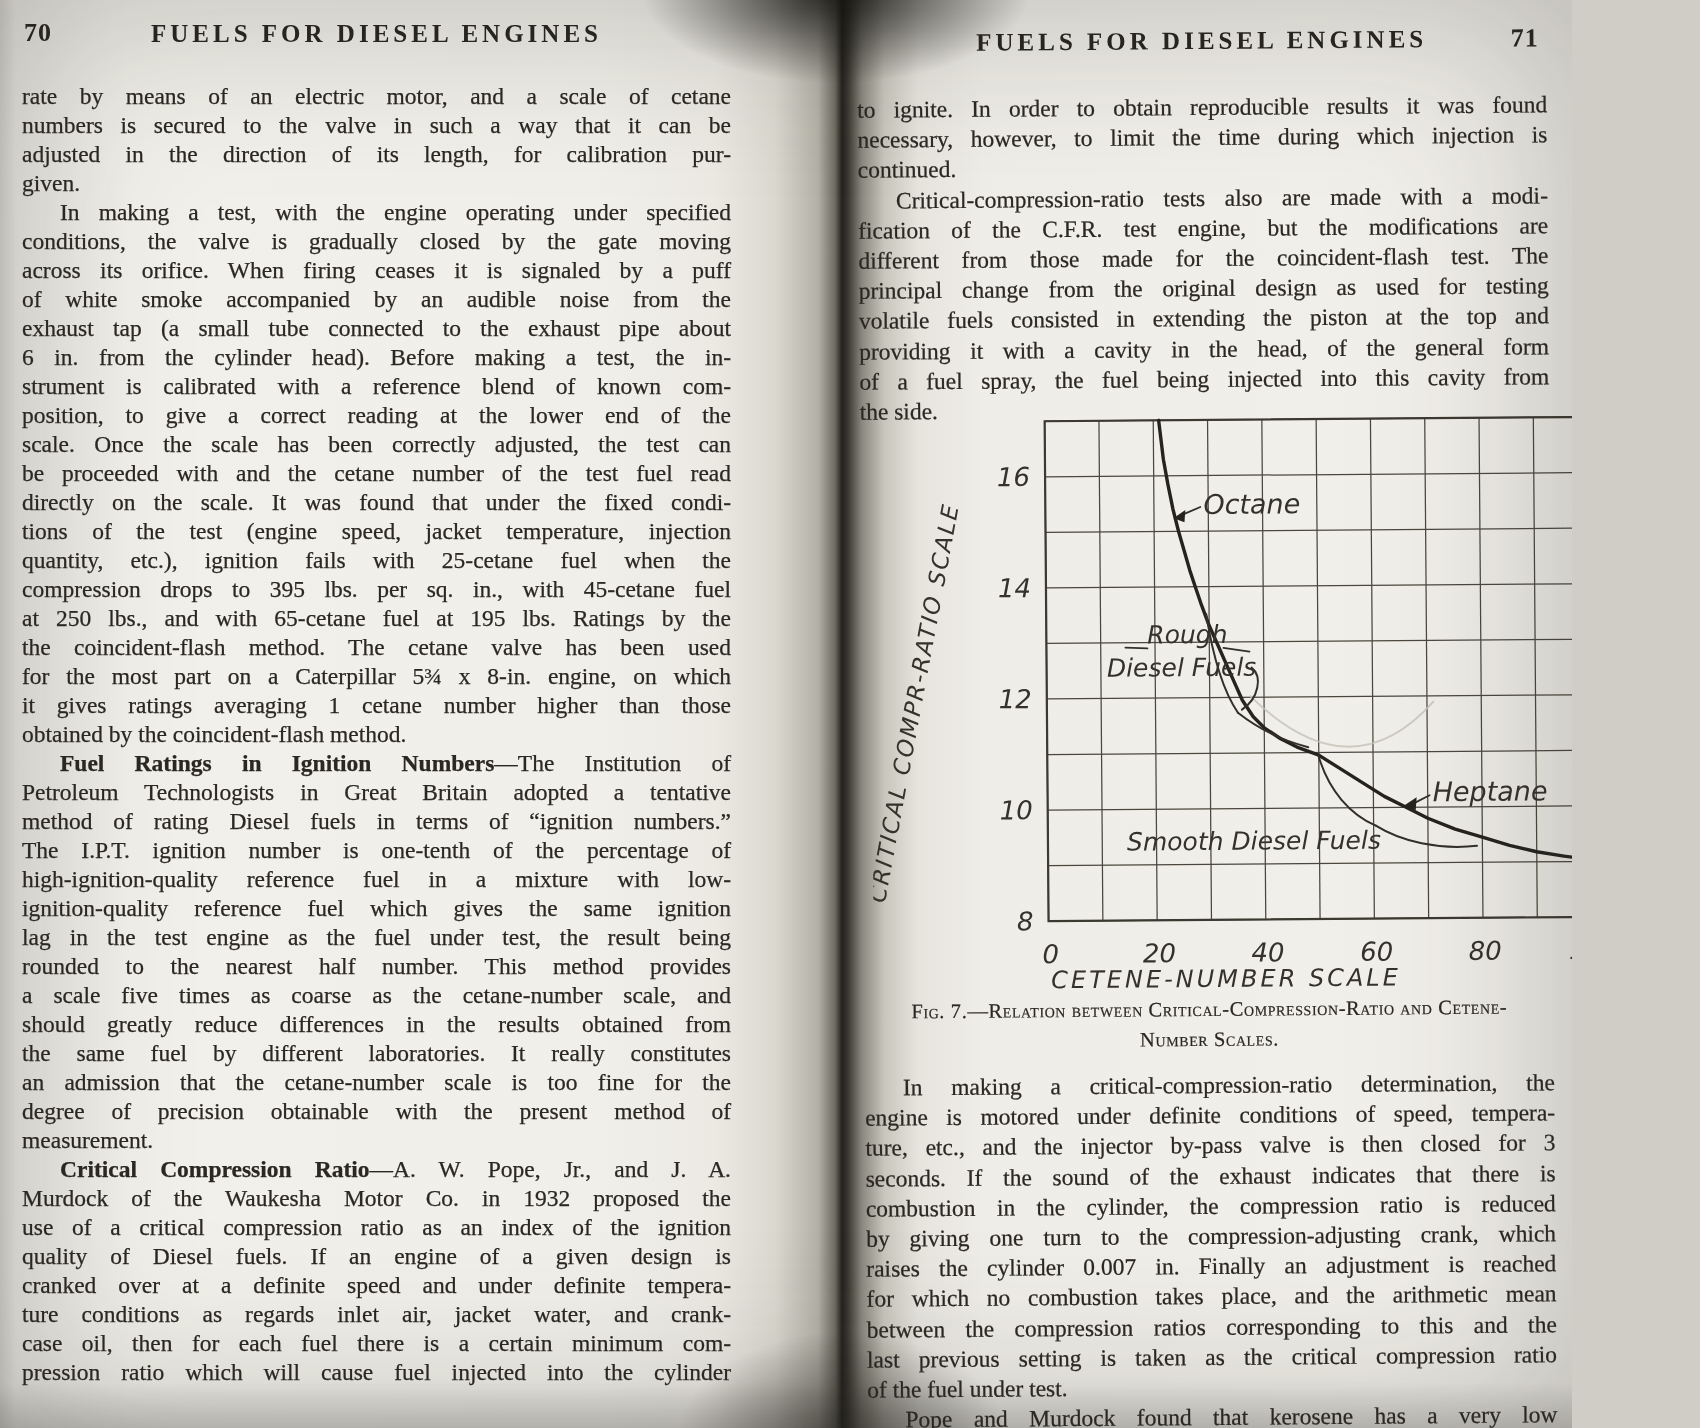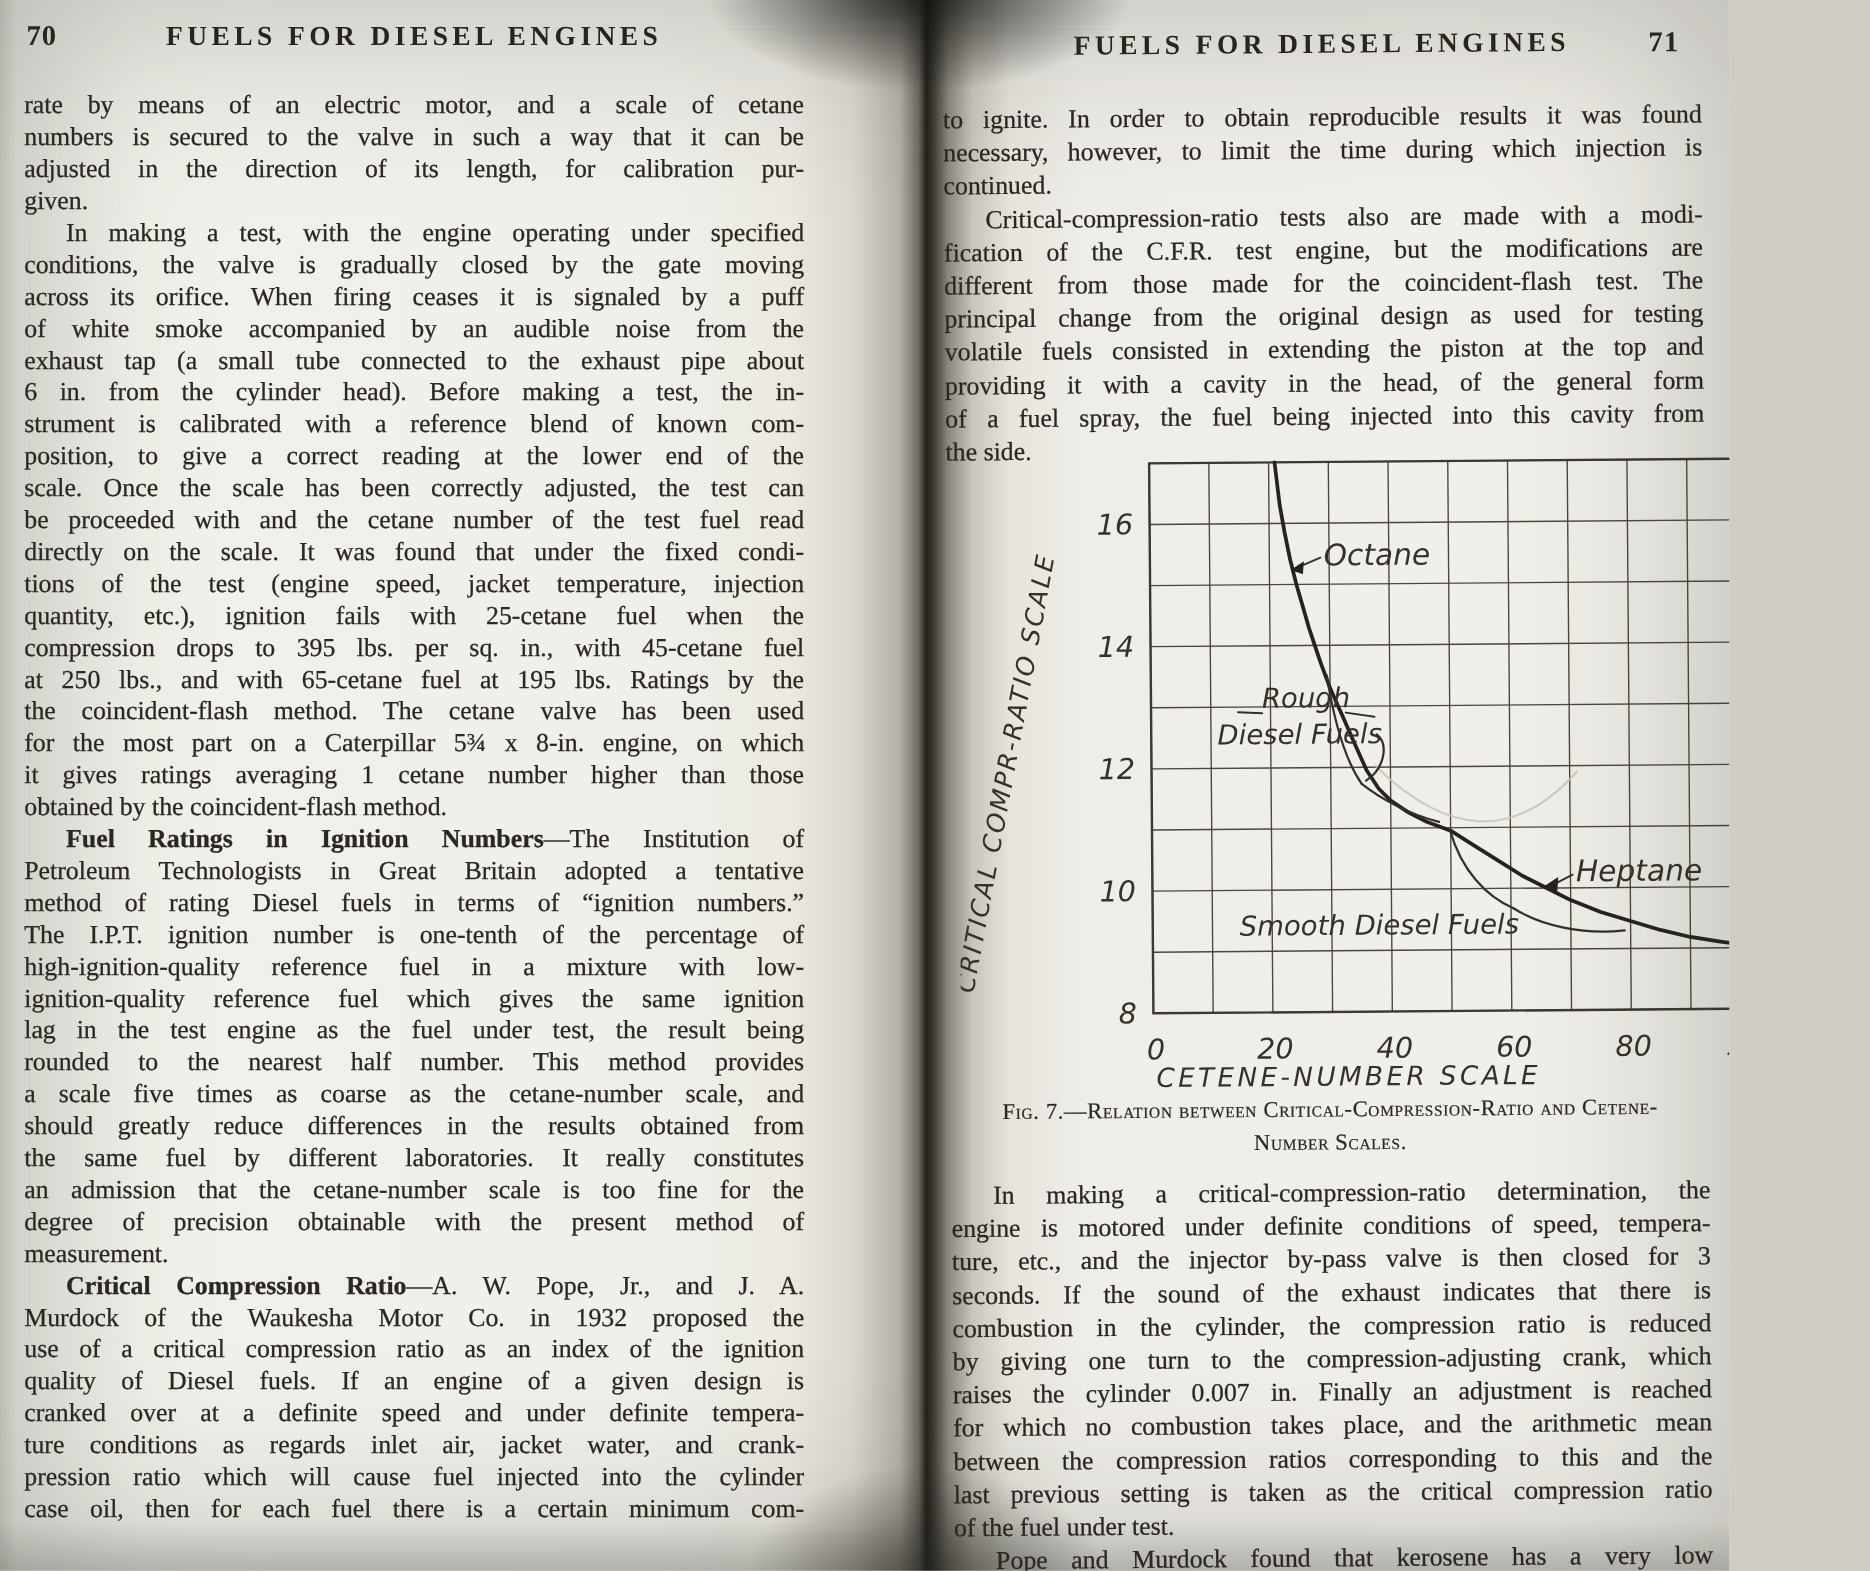--- a/index.html
+++ b/index.html
@@ -18,21 +18,21 @@
   }
   .spread::after{content:"";position:absolute;inset:0;pointer-events:none;
     box-shadow:inset 0 0 170px 18px rgba(52,49,42,.26);}
   .lp,.rp{position:absolute;top:0;height:1428px;}
   .lp{left:22px;width:709px;}
   .rp{left:862px;width:690px;transform:rotate(-.45deg);transform-origin:340px 720px;}
   .pgnum{font-size:26px;font-weight:700;letter-spacing:1px;color:#27241e;}
   .rhead{font-size:25px;font-weight:700;letter-spacing:4px;color:#27241e;white-space:nowrap;}
   #lp-num{position:absolute;top:18px;left:2px;}
   #lp-head{position:absolute;top:20px;left:0;width:100%;text-align:center;}
-  #rp-num{position:absolute;top:26px;right:20px;margin-left:44px;}
+  #rp-num{position:absolute;top:26px;right:8px;margin-left:44px;}
   #rp-head{position:absolute;top:27px;left:0;width:100%;text-align:center;}
   .body{position:absolute;left:0;font-size:23.5px;-webkit-text-stroke:.25px #2b2722;}
   #lp-body{top:82px;width:709px;line-height:29px;}
   #rp-body1{top:92px;width:690px;line-height:30.2px;}
   #rp-body2{top:1070px;width:690px;line-height:30.2px;}
   .para{margin:0;}
   .line{text-align:justify;text-align-last:justify;}
   .line.short{text-align-last:left;}
   .line.ind{text-indent:38px;}
   .line b{font-weight:700;}
@@ -107,22 +107,22 @@
           <div class="line">degree of precision obtainable with the present method of</div>
           <div class="line short">measurement.</div>
         </div>
         <div class="para">
           <div class="line ind"><b>Critical Compression Ratio</b>—A. W. Pope, Jr., and J. A.</div>
           <div class="line">Murdock of the Waukesha Motor Co. in 1932 proposed the</div>
           <div class="line">use of a critical compression ratio as an index of the ignition</div>
           <div class="line">quality of Diesel fuels.  If an engine of a given design is</div>
           <div class="line">cranked over at a definite speed and under definite tempera-</div>
           <div class="line">ture conditions as regards inlet air, jacket water, and crank-</div>
+          <div class="line">case oil, then for each fuel there is a certain minimum com-</div>
           <div class="line">pression ratio which will cause fuel injected into the cylinder</div>
-          <div class="line">case oil, then for each fuel there is a certain minimum com-</div>
         </div>
       </div>
   </div>
 
   <div class="rp">
     <div class="rhead" id="rp-head">FUELS FOR DIESEL ENGINES</div>
     <div class="pgnum" id="rp-num">71</div>
 
     <div class="body" id="rp-body1">
         <div class="para">

